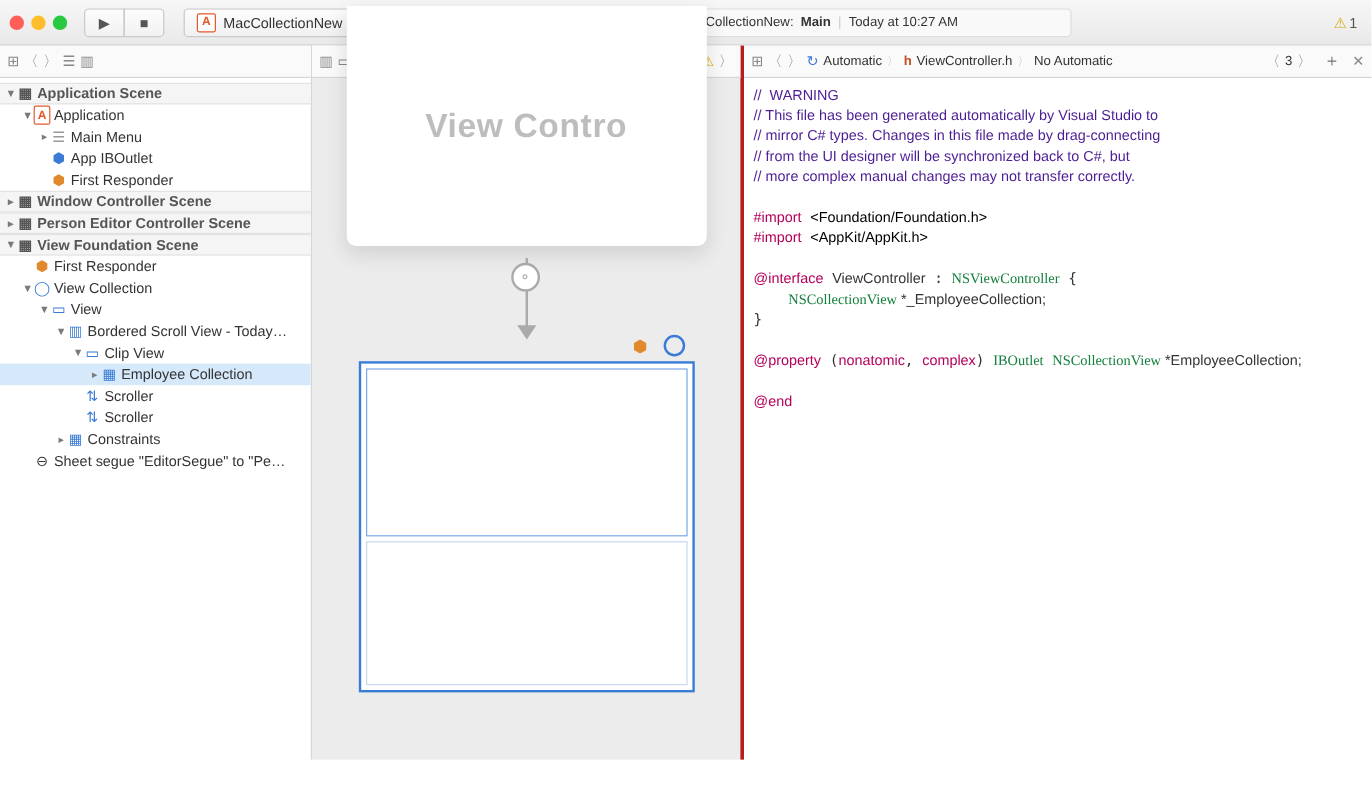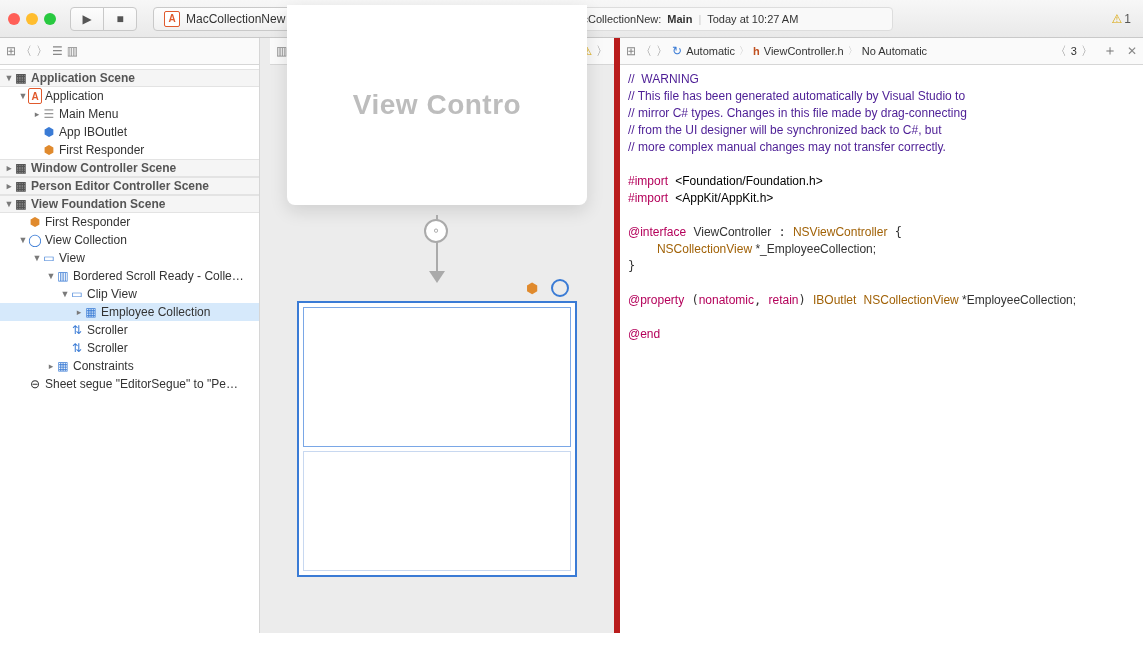--- a/index.html
+++ b/index.html
@@ -22,25 +22,25 @@
 
 
 .jump { height: 27px; border-bottom:1px solid #d6d6d6; display:flex; align-items:center; padding:0 6px; gap:4px; font-size:11px; background:#fafafa; }
 .jump .ico { color:#888; font-size:12px; } .jump .arr { color:#bbb; font-size:10px; }
 .jump .spacer { flex:1; } .jump.right { position:relative; }
 .plus { margin:0 6px; font-size:14px; color:#777;} .x { font-size:12px; color:#888;}
 
 
 .cols { display:flex; height: calc(660px - 38px - 27px); }
 .sidebar { width:260px; border-right:1px solid #d6d6d6; overflow:auto; }
-.middle { width: 360px; border-right:6px solid #b91c1c; background:#ececec; position:relative;padding-left:10px; }
+.middle { width: 360px; border-right:3px solid #b91c1c; background:#ececec; position:relative; }
 .editor { flex:1; display:flex; flex-direction:column; }
 .editor .jump { background:#fafafa; }
 .code { flex:1; padding:6px 8px; font-family: Menlo, Consolas, monospace; font-size:12px; white-space:pre; line-height:17px; }
-.cm { color:#4c1d95; } .kw { color:#b4005a; } .str { color:#000000; } .ty { color:#a16207; }
+.cm { color:#4c1d95; } .kw { color:#b4005a; } .str { color:#000000; } .ty { color:#15803d;font-family:Liberation Serif, serif; }
 
 
 .tree { padding: 4px 0; }
 .node { display:flex; align-items:center; height:18px; padding-right:6px; white-space:nowrap; overflow:hidden; text-overflow:ellipsis;}
 .node.sel { background:#d6e9fb; }
 .disc { width:10px; text-align:center; color:#7a7a7a; font-size:9px; cursor:pointer; }
 .ic { width:14px; text-align:center; margin-right:3px; }
 .cube { color:#e08a2d; } .box { color:#3a7bd5; } .smenu{color:#999;}
 .hdr { font-weight:600; color:#555; background:#f5f5f5; border-top:1px solid #e3e3e3; border-bottom:1px solid #e3e3e3;}
 .ind0{padding-left:4px;} .ind1{padding-left:18px;} .ind2{padding-left:32px;} .ind3{padding-left:46px;} .ind4{padding-left:60px;} .ind5{padding-left:74px;}
@@ -157,21 +157,21 @@
           <span>View Collection</span>
         </div>
       <div class="node ind2">
           <span class="disc">▼</span>
           <span class="ic box">▭</span>
           <span>View</span>
         </div>
       <div class="node ind3">
           <span class="disc">▼</span>
           <span class="ic box">▥</span>
-          <span>Bordered Scroll Ready - Colle…</span>
+          <span>Bordered Scroll View - Today…</span>
         </div>
       <div class="node ind4">
           <span class="disc">▼</span>
           <span class="ic box">▭</span>
           <span>Clip View</span>
         </div>
       <div class="node ind5 sel">
           <span class="disc">▸</span>
           <span class="ic box">▦</span>
           <span>Employee Collection</span>
@@ -259,19 +259,19 @@
 <span class="cm">// from the UI designer will be synchronized back to C#, but</span>
 <span class="cm">// more complex manual changes may not transfer correctly.</span>
 
 <span class="kw">#import</span> <span class="str">&lt;Foundation/Foundation.h&gt;</span>
 <span class="kw">#import</span> <span class="str">&lt;AppKit/AppKit.h&gt;</span>
 
 <span class="kw">@interface</span> <span>ViewController</span> : <span class="ty">NSViewController</span> {
     <span class="ty">NSCollectionView</span><span> *_EmployeeCollection;</span>
 }
 
-<span class="kw">@property</span> (<span class="kw">nonatomic</span>, <span class="kw">retain</span>) <span class="ty">IBOutlet</span> <span class="ty">NSCollectionView</span><span> *EmployeeCollection;</span>
+<span class="kw">@property</span> (<span class="kw">nonatomic</span>, <span class="kw">complex</span>) <span class="ty">IBOutlet</span> <span class="ty">NSCollectionView</span><span> *EmployeeCollection;</span>
 
 <span class="kw">@end</span>
 </div>
   </div>
 
 </div>
 
 </body></html>

